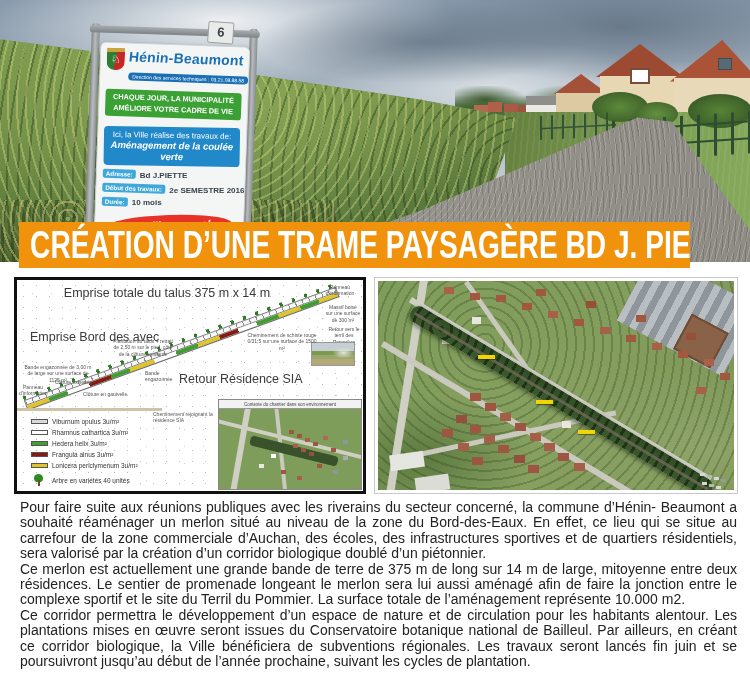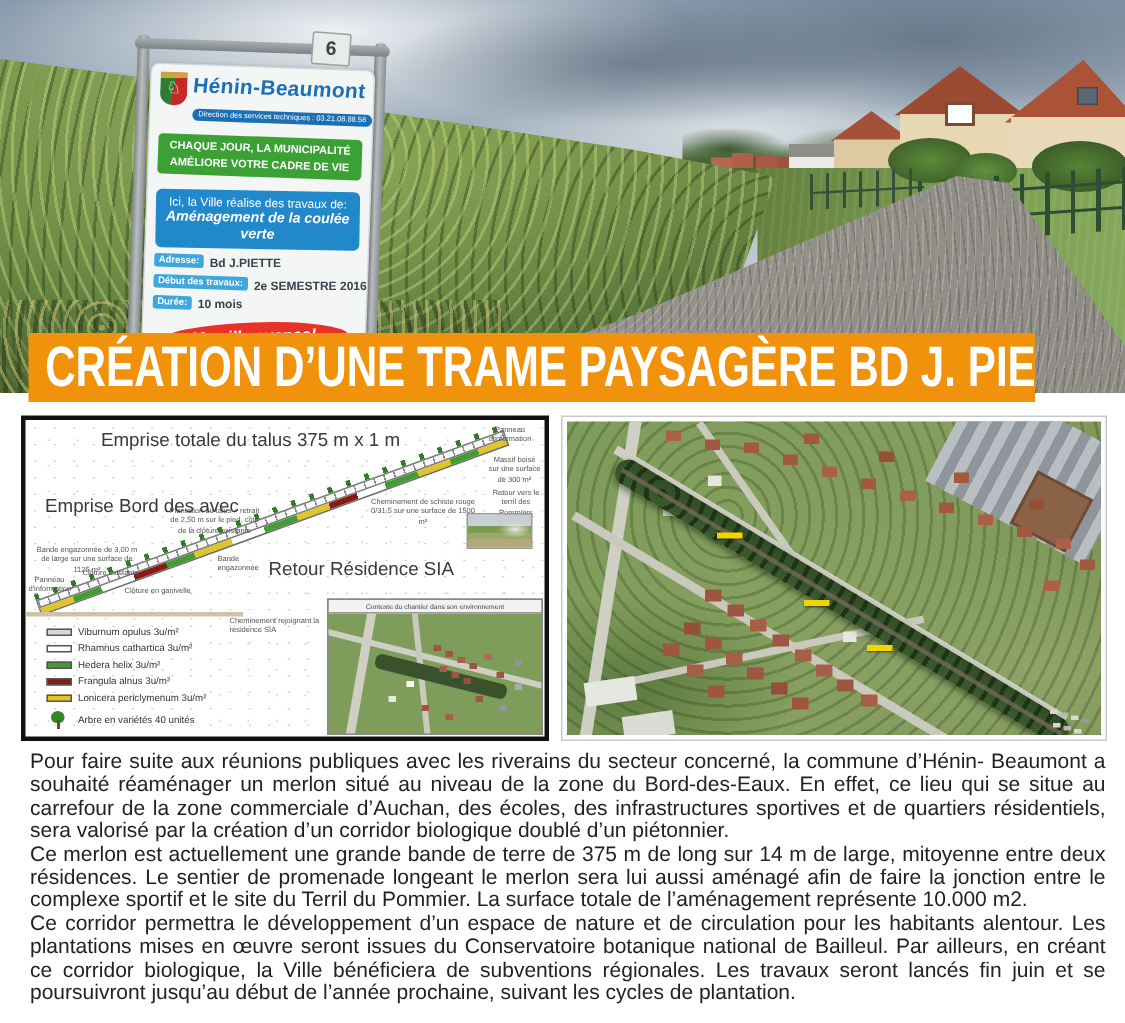--- a/index.html
+++ b/index.html
@@ -331,21 +331,21 @@
       </div>
     </div>
   </div>
 
   <div class="banner">
     <span class="banner-title">CRÉATION D’UNE TRAME PAYSAGÈRE BD J. PIETTE</span>
   </div>
 
   <div class="diagram">
     <div class="diagram-inner">
-      <div class="diagram-title">Emprise totale du talus 375 m x 1 m</div>
+      <div class="diagram-title">Emprise totale du talus 375 m x 14 m</div>
       <div class="lbl-left">Emprise Bord des avec</div>
       <div class="lbl-right">Retour Résidence SIA</div>
 
       <div class="talus-bar">
         <div class="talus-trees"></div>
         <div class="talus-ladder"></div>
         <div class="talus-seg"></div>
       </div>
       <div class="base-line"></div>
 

